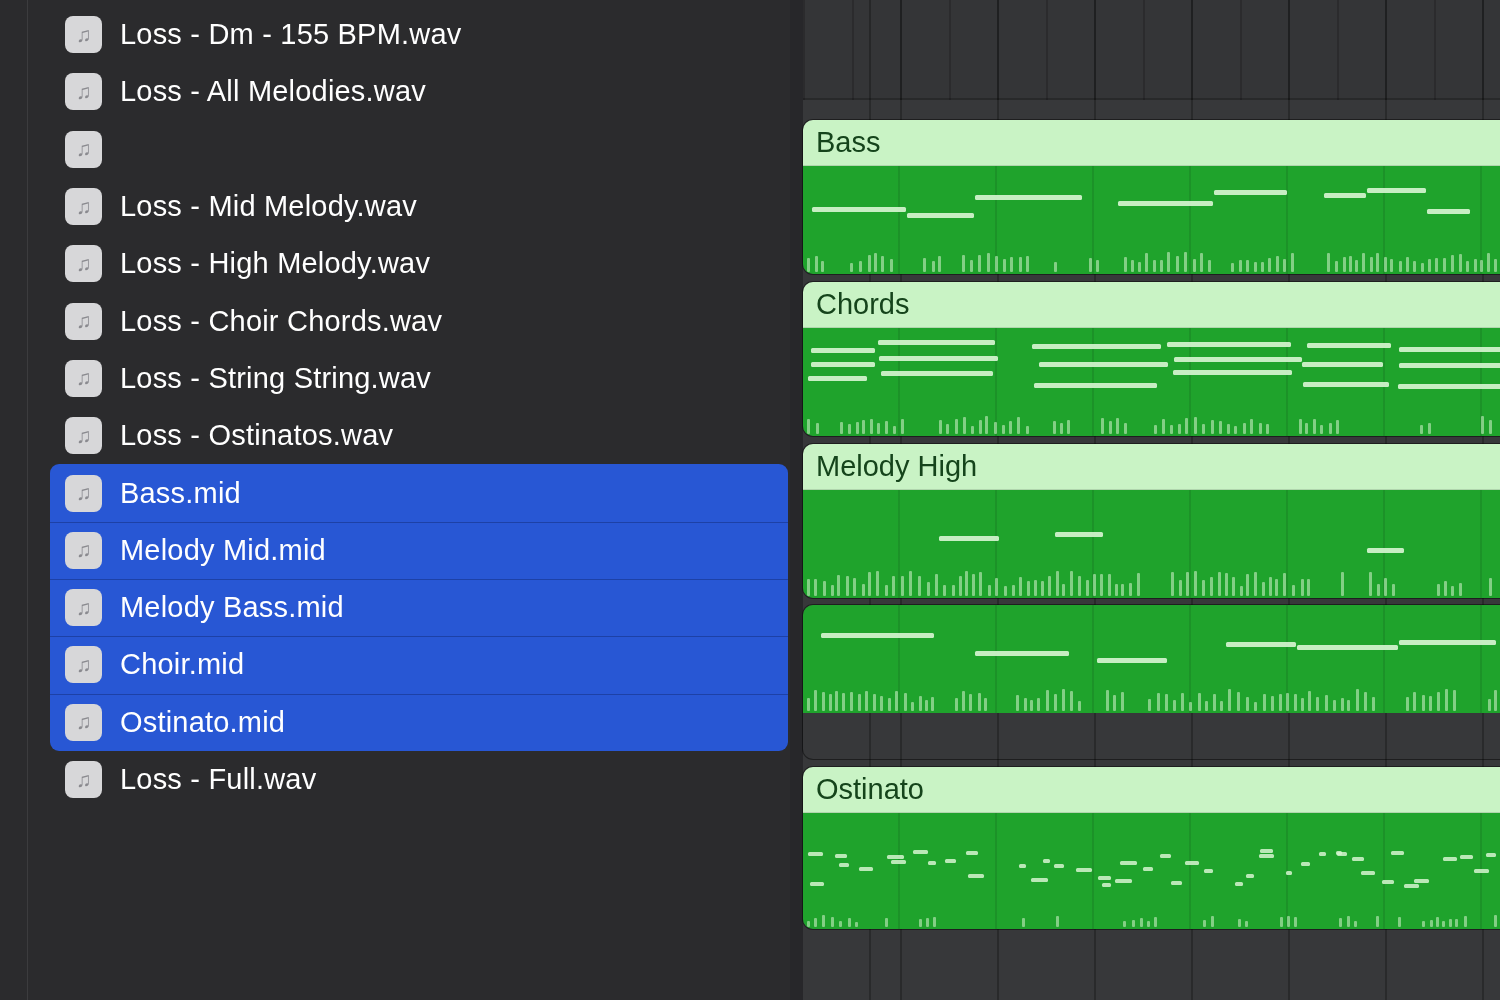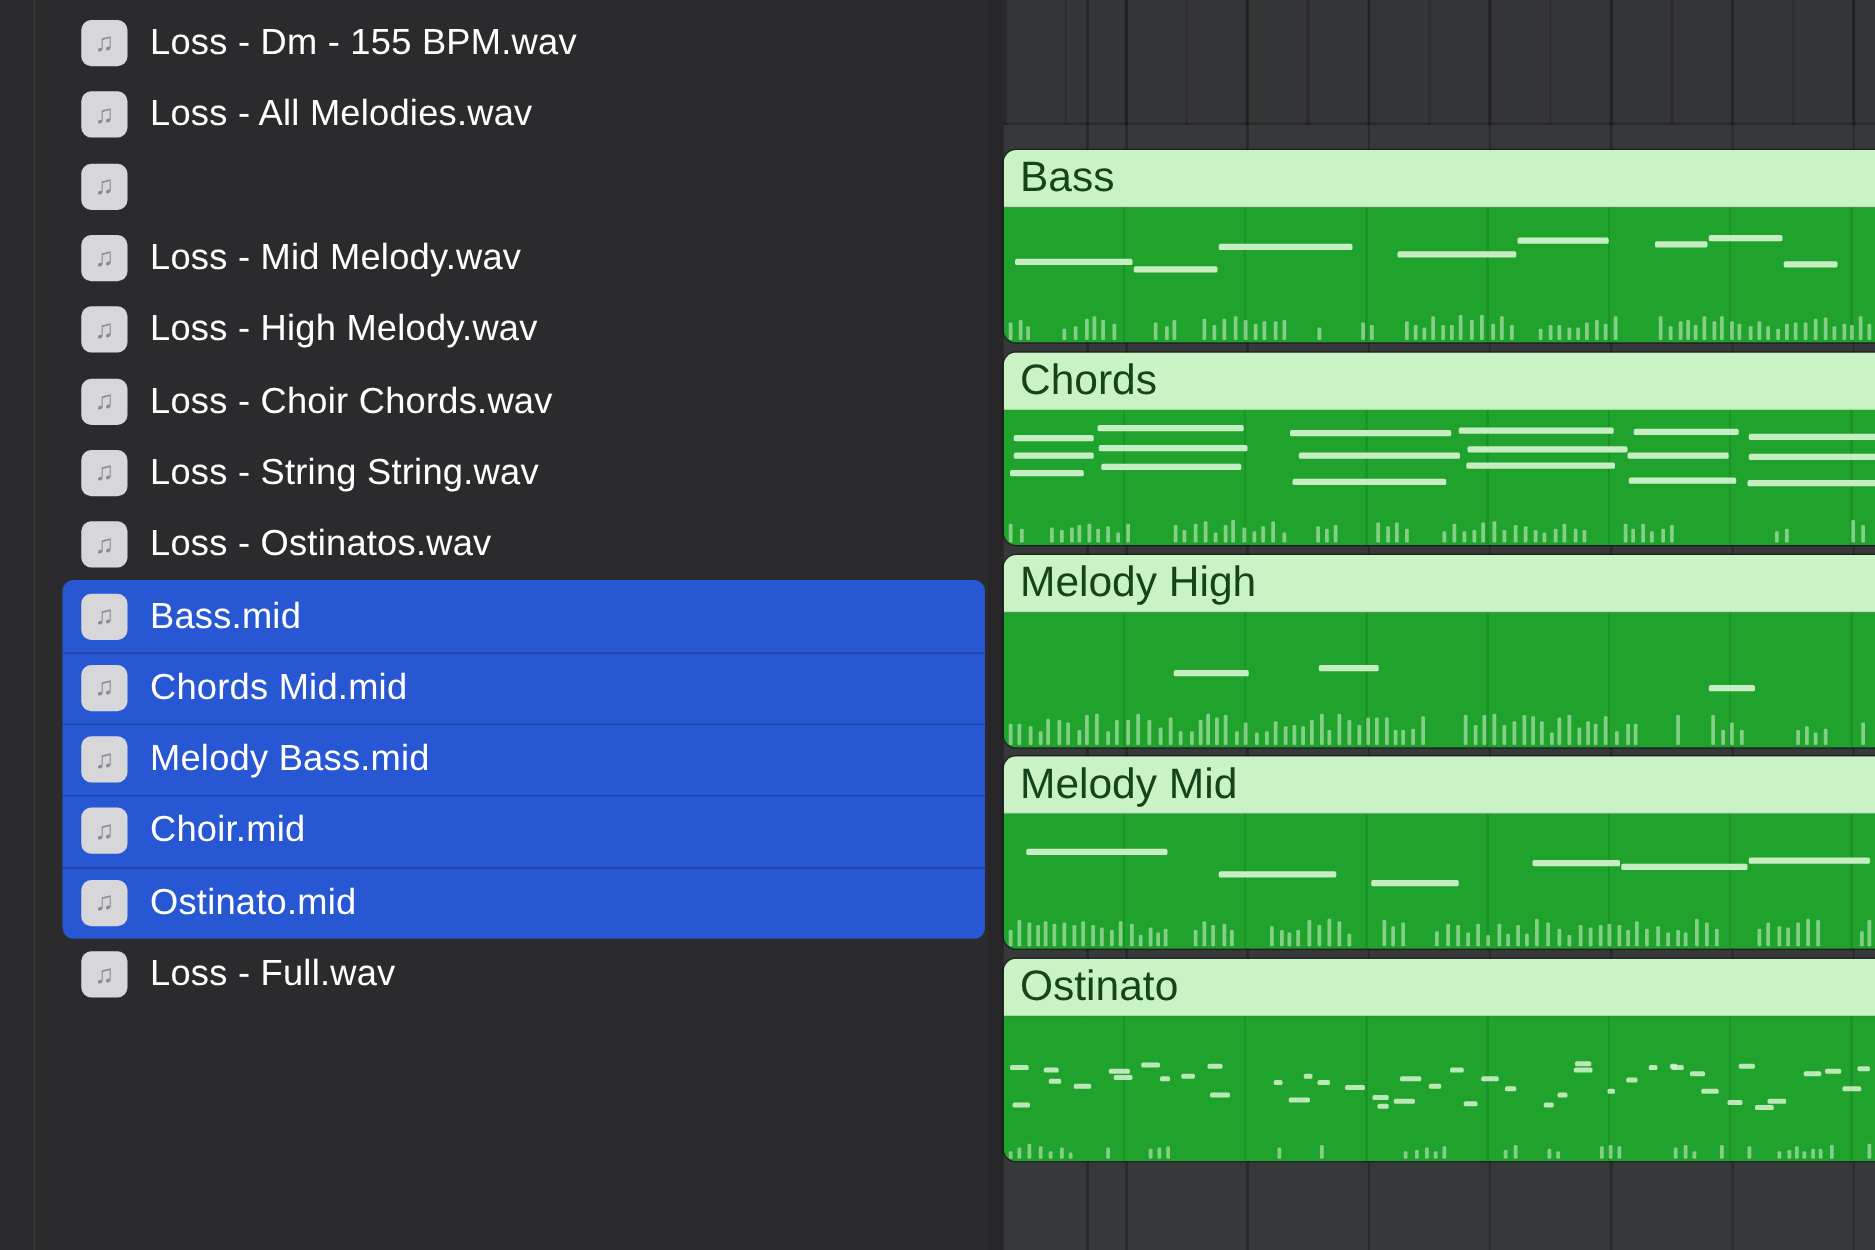--- a/index.html
+++ b/index.html
@@ -24,21 +24,21 @@
     background-position:110px 0;}
   .ruler{position:absolute;left:0;top:0;width:100%;height:100px;background:rgba(0,0,0,.05);
     background-image:repeating-linear-gradient(90deg,rgba(0,0,0,.18) 0 2px,transparent 2px 48.5px);
     background-position:13px 0;border-bottom:2px solid rgba(0,0,0,.22);box-sizing:border-box;}
   .track-gutter{position:absolute;left:0;top:0;width:13px;height:100%;background:var(--track-gutter,#28282a);}
   .regions-layer{position:absolute;left:13px;top:0;right:0;height:100%;}
   .region{position:absolute;left:0;width:100%;border-radius:10px 0 0 10px;overflow:hidden;
     box-shadow:0 0 0 1px rgba(0,0,0,.45);}
   .region-header{height:46px;background:var(--region-header-green,#c9f3c5);display:flex;align-items:center;
     padding-left:13px;box-sizing:border-box;border-bottom:1px solid rgba(0,0,0,.12);}
-  .region-name{color:var(--region-name-text,#15441b);font-size:34px;}
+  .region-name{color:var(--region-name-text,#15441b);font-size:29px;}
   .region-body{position:relative;height:calc(100% - 46px);background-color:var(--region-body-green,#1fa32c);
     background-image:repeating-linear-gradient(90deg,transparent 0 95px,rgba(0,0,0,.10) 95px 97px);}
   .note{position:absolute;background:var(--note-light-green,#d6f4d0);border-radius:1.5px;opacity:.92;}
   .tick{position:absolute;bottom:2px;width:3px;background:var(--note-light-green,#d6f4d0);border-radius:1px;opacity:.55;}
 </style>
 </head>
 <body>
 
 <div class="screen">
 
@@ -75,21 +75,21 @@
         <div class="file-row">
           <div class="file-icon">♫</div>
           <div class="file-label">Loss - Ostinatos.wav</div>
         </div>
         <div class="file-row selected" style="border-top-left-radius: 9px; border-top-right-radius: 9px;">
           <div class="file-icon">♫</div>
           <div class="file-label">Bass.mid</div>
         </div>
         <div class="file-row selected" style="box-shadow: rgba(5, 15, 60, 0.3) 0px 1px 0px inset;">
           <div class="file-icon">♫</div>
-          <div class="file-label">Chords Mid.mid</div>
+          <div class="file-label">Melody Mid.mid</div>
         </div>
         <div class="file-row selected" style="box-shadow: rgba(5, 15, 60, 0.3) 0px 1px 0px inset;">
           <div class="file-icon">♫</div>
           <div class="file-label">Melody Bass.mid</div>
         </div>
         <div class="file-row selected" style="box-shadow: rgba(5, 15, 60, 0.3) 0px 1px 0px inset;">
           <div class="file-icon">♫</div>
           <div class="file-label">Choir.mid</div>
         </div>
         <div class="file-row selected" style="border-bottom-left-radius: 9px; border-bottom-right-radius: 9px; box-shadow: rgba(5, 15, 60, 0.3) 0px 1px 0px inset;">
@@ -349,23 +349,20 @@
             <div class="tick" style="left: 581.2px; height: 18.2px;"></div>
             <div class="tick" style="left: 589.3px; height: 12.5px;"></div>
             <div class="tick" style="left: 634.2px; height: 11.9px;"></div>
             <div class="tick" style="left: 641.1px; height: 15.1px;"></div>
             <div class="tick" style="left: 648px; height: 10.1px;"></div>
             <div class="tick" style="left: 655.5px; height: 13px;"></div>
             <div class="tick" style="left: 685.9px; height: 17.8px;"></div>
           </div>
         </div>
         <div class="region" style="top: 605px; height: 154px;">
-          <div class="region-header">
-            <span class="region-name">Melody Mid</span>
-          </div>
           <div class="region-body">
             <div class="note" style="left: 18.1px; top: 28.2px; width: 112.8px; height: 5px;"></div>
             <div class="note" style="left: 172px; top: 45.7px; width: 93.5px; height: 5px;"></div>
             <div class="note" style="left: 293.7px; top: 52.8px; width: 70px; height: 5px;"></div>
             <div class="note" style="left: 422.6px; top: 37.2px; width: 70px; height: 5px;"></div>
             <div class="note" style="left: 493.7px; top: 39.8px; width: 101.4px; height: 5px;"></div>
             <div class="note" style="left: 596.1px; top: 35.1px; width: 96.9px; height: 5px;"></div>
             <div class="tick" style="left: 4px; height: 13px;"></div>
             <div class="tick" style="left: 10.8px; height: 20.7px;"></div>
             <div class="tick" style="left: 19.1px; height: 19.5px;"></div>

